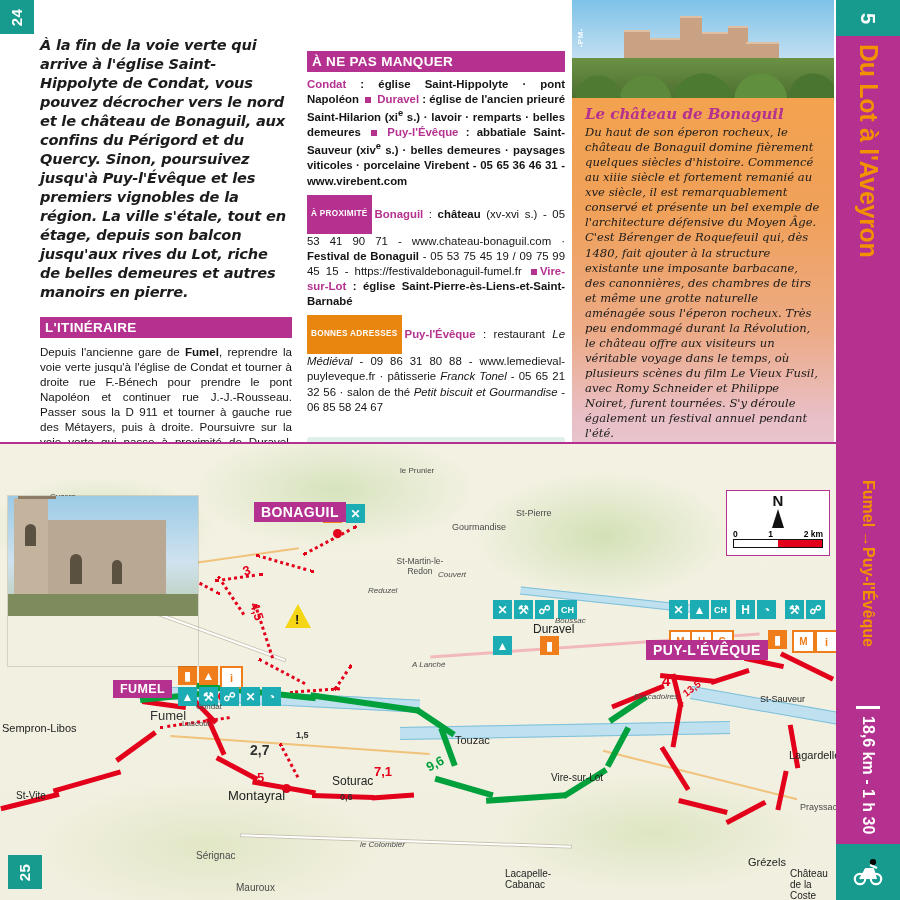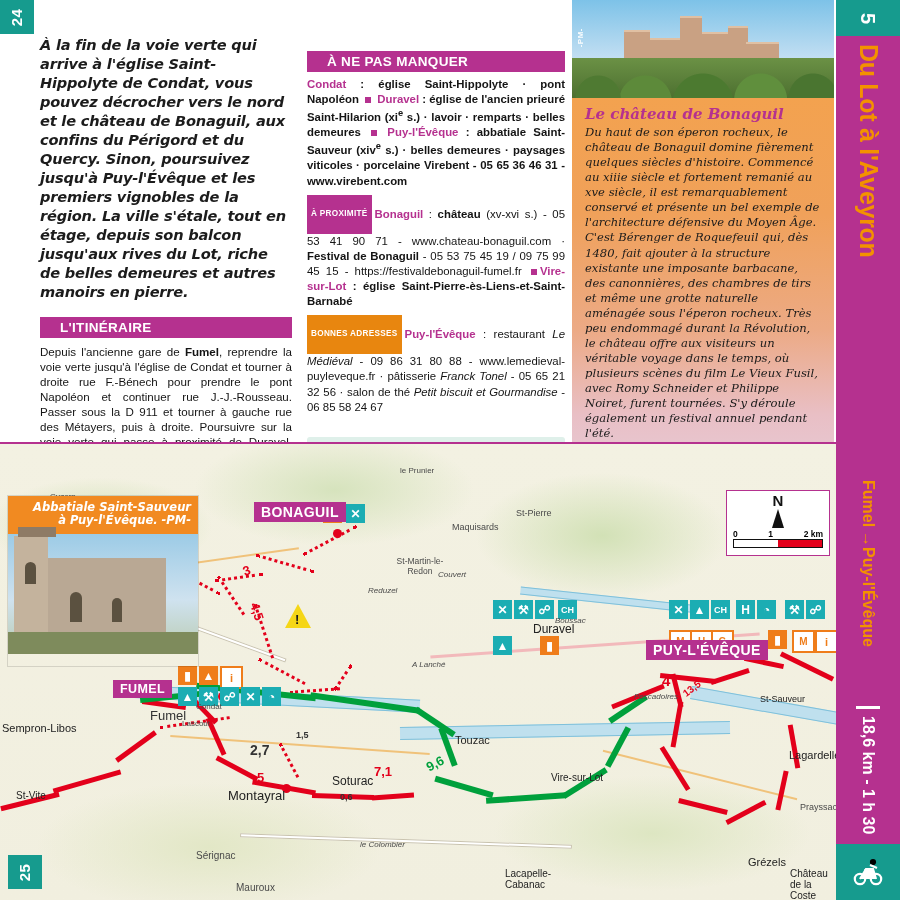--- a/index.html
+++ b/index.html
@@ -17,21 +17,21 @@
   .col{position:absolute;}
   .col1{left:40px;top:36px;width:252px;}
   .col2{left:307px;top:36px;width:258px;}
   .col3{left:572px;top:0px;width:262px;}
 
   .intro{font-family:"DejaVu Sans",sans-serif;font-style:italic;font-weight:bold;
          font-size:14.6px;line-height:1.30;color:#1c1c1c;letter-spacing:-0.2px;}
 
   .secbar{display:inline-block;background:#b5318f;color:#fff;font-weight:bold;
           font-size:13.5px;padding:3px 9px 3px 7px;letter-spacing:.3px;margin-top:15px;}
-  .secbar.wide{display:block;padding:3px 20px;}
+  .secbar.wide{display:block;padding:3px 5px;}
   .body-text{font-size:11.6px;line-height:1.30;color:#141414;text-align:justify;margin-top:6px;}
   .body-text b{font-weight:bold;}
 
   .para2{font-size:11.6px;line-height:1.30;color:#141414;text-align:justify;}
   .para2 b{font-weight:bold;}
 
   .nm-box{margin-top:12px;}
   .nm-body{font-size:11.4px;line-height:1.33;color:#141414;margin-top:5px;text-align:justify;font-weight:bold;}
   .place{color:#b5318f;font-weight:bold;}
   .sq{display:inline-block;width:6px;height:6px;background:#b5318f;vertical-align:middle;margin:0 3px;}
@@ -362,43 +362,39 @@
     <div class="map-lbl" style="left:196px;top:258px;">Condat</div>
     <div class="map-lbl" style="left:182px;top:275px;">Lascout</div>
     <div class="map-lbl" style="left:228px;top:344px;font-size:13px;color:#222;">Montayral</div>
     <div class="map-lbl" style="left:332px;top:330px;font-size:12px;color:#222;">Soturac</div>
     <div class="map-lbl" style="left:533px;top:178px;font-size:12px;color:#222;">Duravel</div>
     <div class="map-lbl" style="left:455px;top:290px;font-size:11px;color:#222;">Touzac</div>
     <div class="map-lbl" style="left:551px;top:328px;font-size:10px;color:#222;">Vire-sur-Lot</div>
     <div class="map-lbl" style="left:748px;top:412px;font-size:11px;color:#222;">Grézels</div>
     <div class="map-lbl" style="left:789px;top:305px;font-size:11px;color:#222;">Lagardelle</div>
     <div class="map-lbl" style="left:760px;top:250px;font-size:9px;color:#222;">St-Sauveur</div>
-    <div class="map-lbl" style="left:452px;top:78px;font-size:9px;">Maquisards</div>
+    <div class="map-lbl" style="left:452px;top:78px;font-size:9px;">Gourmandise</div>
     <div class="map-lbl" style="left:516px;top:64px;font-size:9px;">St-Pierre</div>
     <div class="map-lbl" style="left:394px;top:112px;font-size:8.5px;width:52px;white-space:normal;text-align:center;">St-Martin-le-Redon</div>
     <div class="map-lbl it" style="left:555px;top:172px;">Boussac</div>
     <div class="map-lbl it" style="left:368px;top:142px;">Reduzel</div>
     <div class="map-lbl it" style="left:438px;top:126px;">Couvert</div>
     <div class="map-lbl" style="left:236px;top:438px;font-size:10px;">Mauroux</div>
     <div class="map-lbl" style="left:196px;top:406px;font-size:10px;">Sérignac</div>
     <div class="map-lbl it" style="left:360px;top:396px;">le Colombier</div>
     <div class="map-lbl" style="left:505px;top:424px;font-size:10px;width:62px;white-space:normal;color:#222;">Lacapelle-Cabanac</div>
     <div class="map-lbl" style="left:800px;top:358px;font-size:9px;">Prayssac</div>
     <div class="map-lbl it" style="left:634px;top:248px;text-align:center;">Pescadoires</div>
     <div class="map-lbl" style="left:2px;top:278px;font-size:11px;color:#222;">Sempron-Libos</div>
     <div class="map-lbl" style="left:16px;top:346px;font-size:10px;color:#222;">St-Vite</div>
     <div class="map-lbl" style="left:150px;top:264px;font-size:13px;color:#333;">Fumel</div>
     <div class="map-lbl it" style="left:412px;top:216px;">A Lanché</div>
     <div class="map-lbl" style="left:790px;top:424px;font-size:10px;width:44px;white-space:normal;color:#222;">Château de la Coste</div>
 
     <div class="inset">
-      <div class="inset-cap">
-        <div>Abbatiale Saint-Sauveur</div>
-        <div>à Puy-l'Évêque. -PM-</div>
-      </div>
       <div class="inset-img">
         <div class="ii-church">
           <i class="ii-win" style="left:44px;top:34px;width:12px;height:30px;border-radius:6px 6px 0 0;"></i>
           <i class="ii-win" style="left:86px;top:40px;width:10px;height:24px;border-radius:5px 5px 0 0;"></i>
         </div>
         <div class="ii-t">
           <i class="ii-roof"></i>
           <i class="ii-win" style="left:11px;top:26px;width:11px;height:22px;border-radius:6px 6px 0 0;"></i>
         </div>
         <div class="ii-ground"></div>

